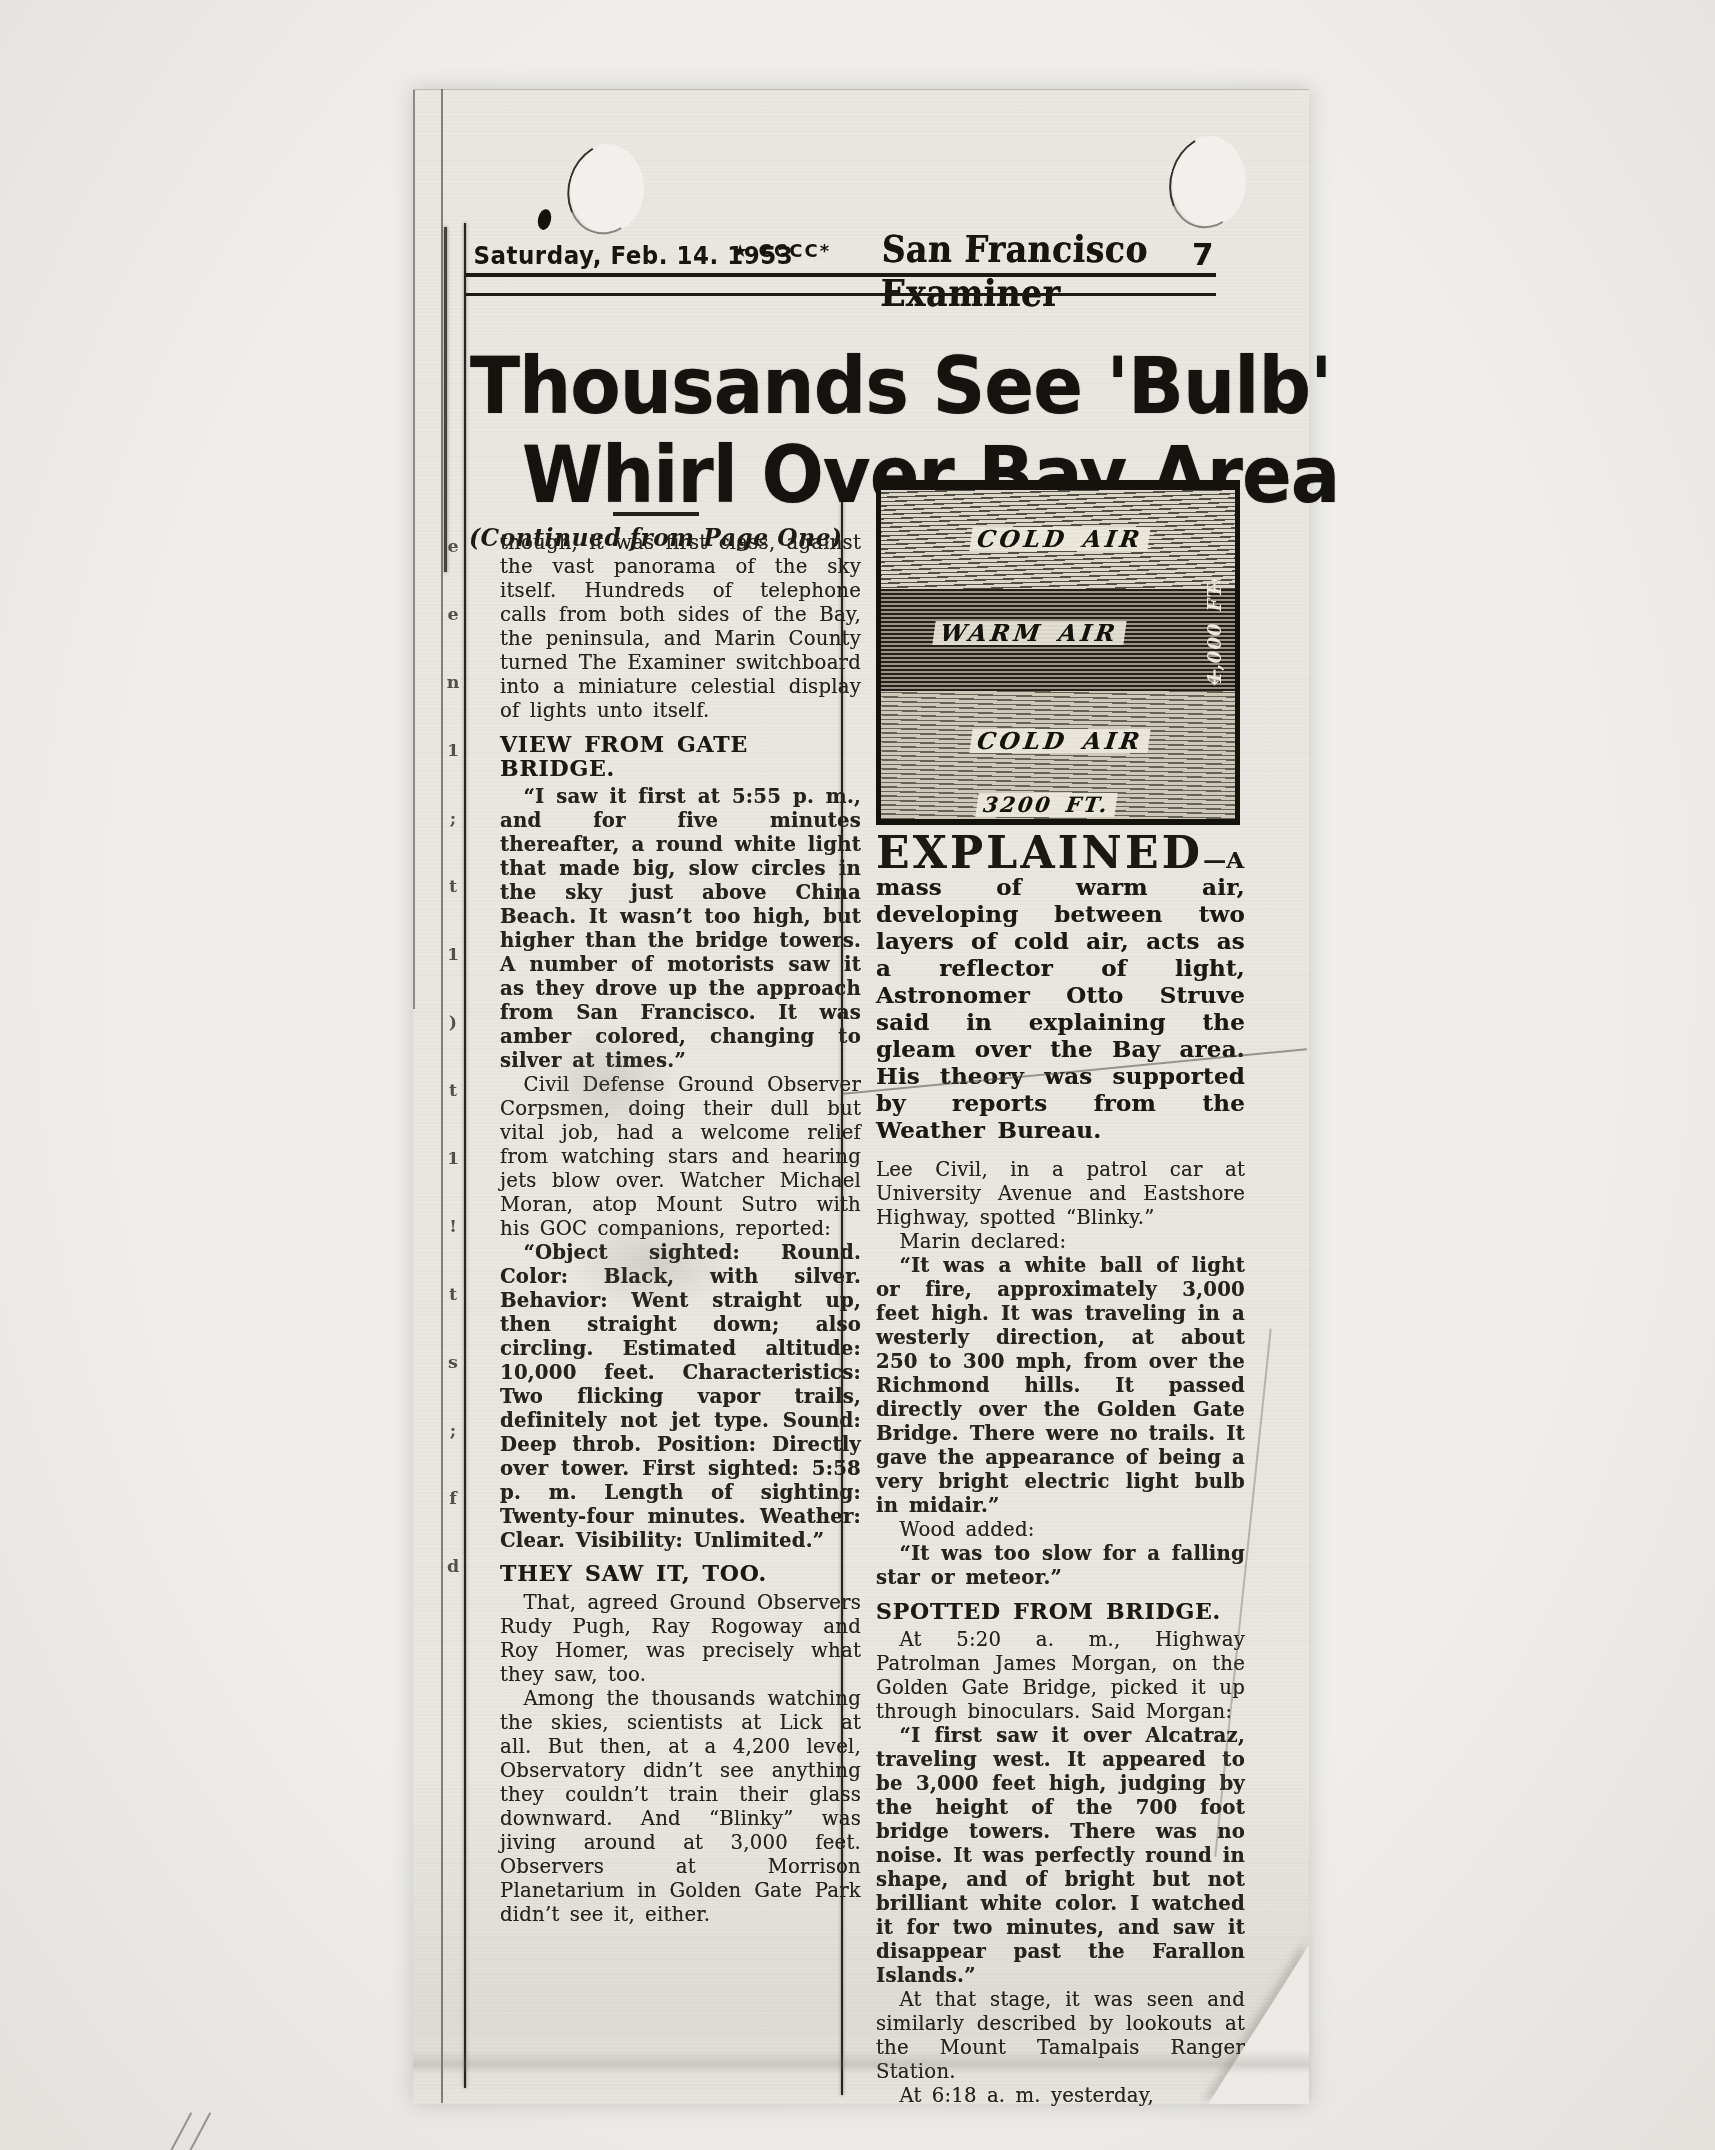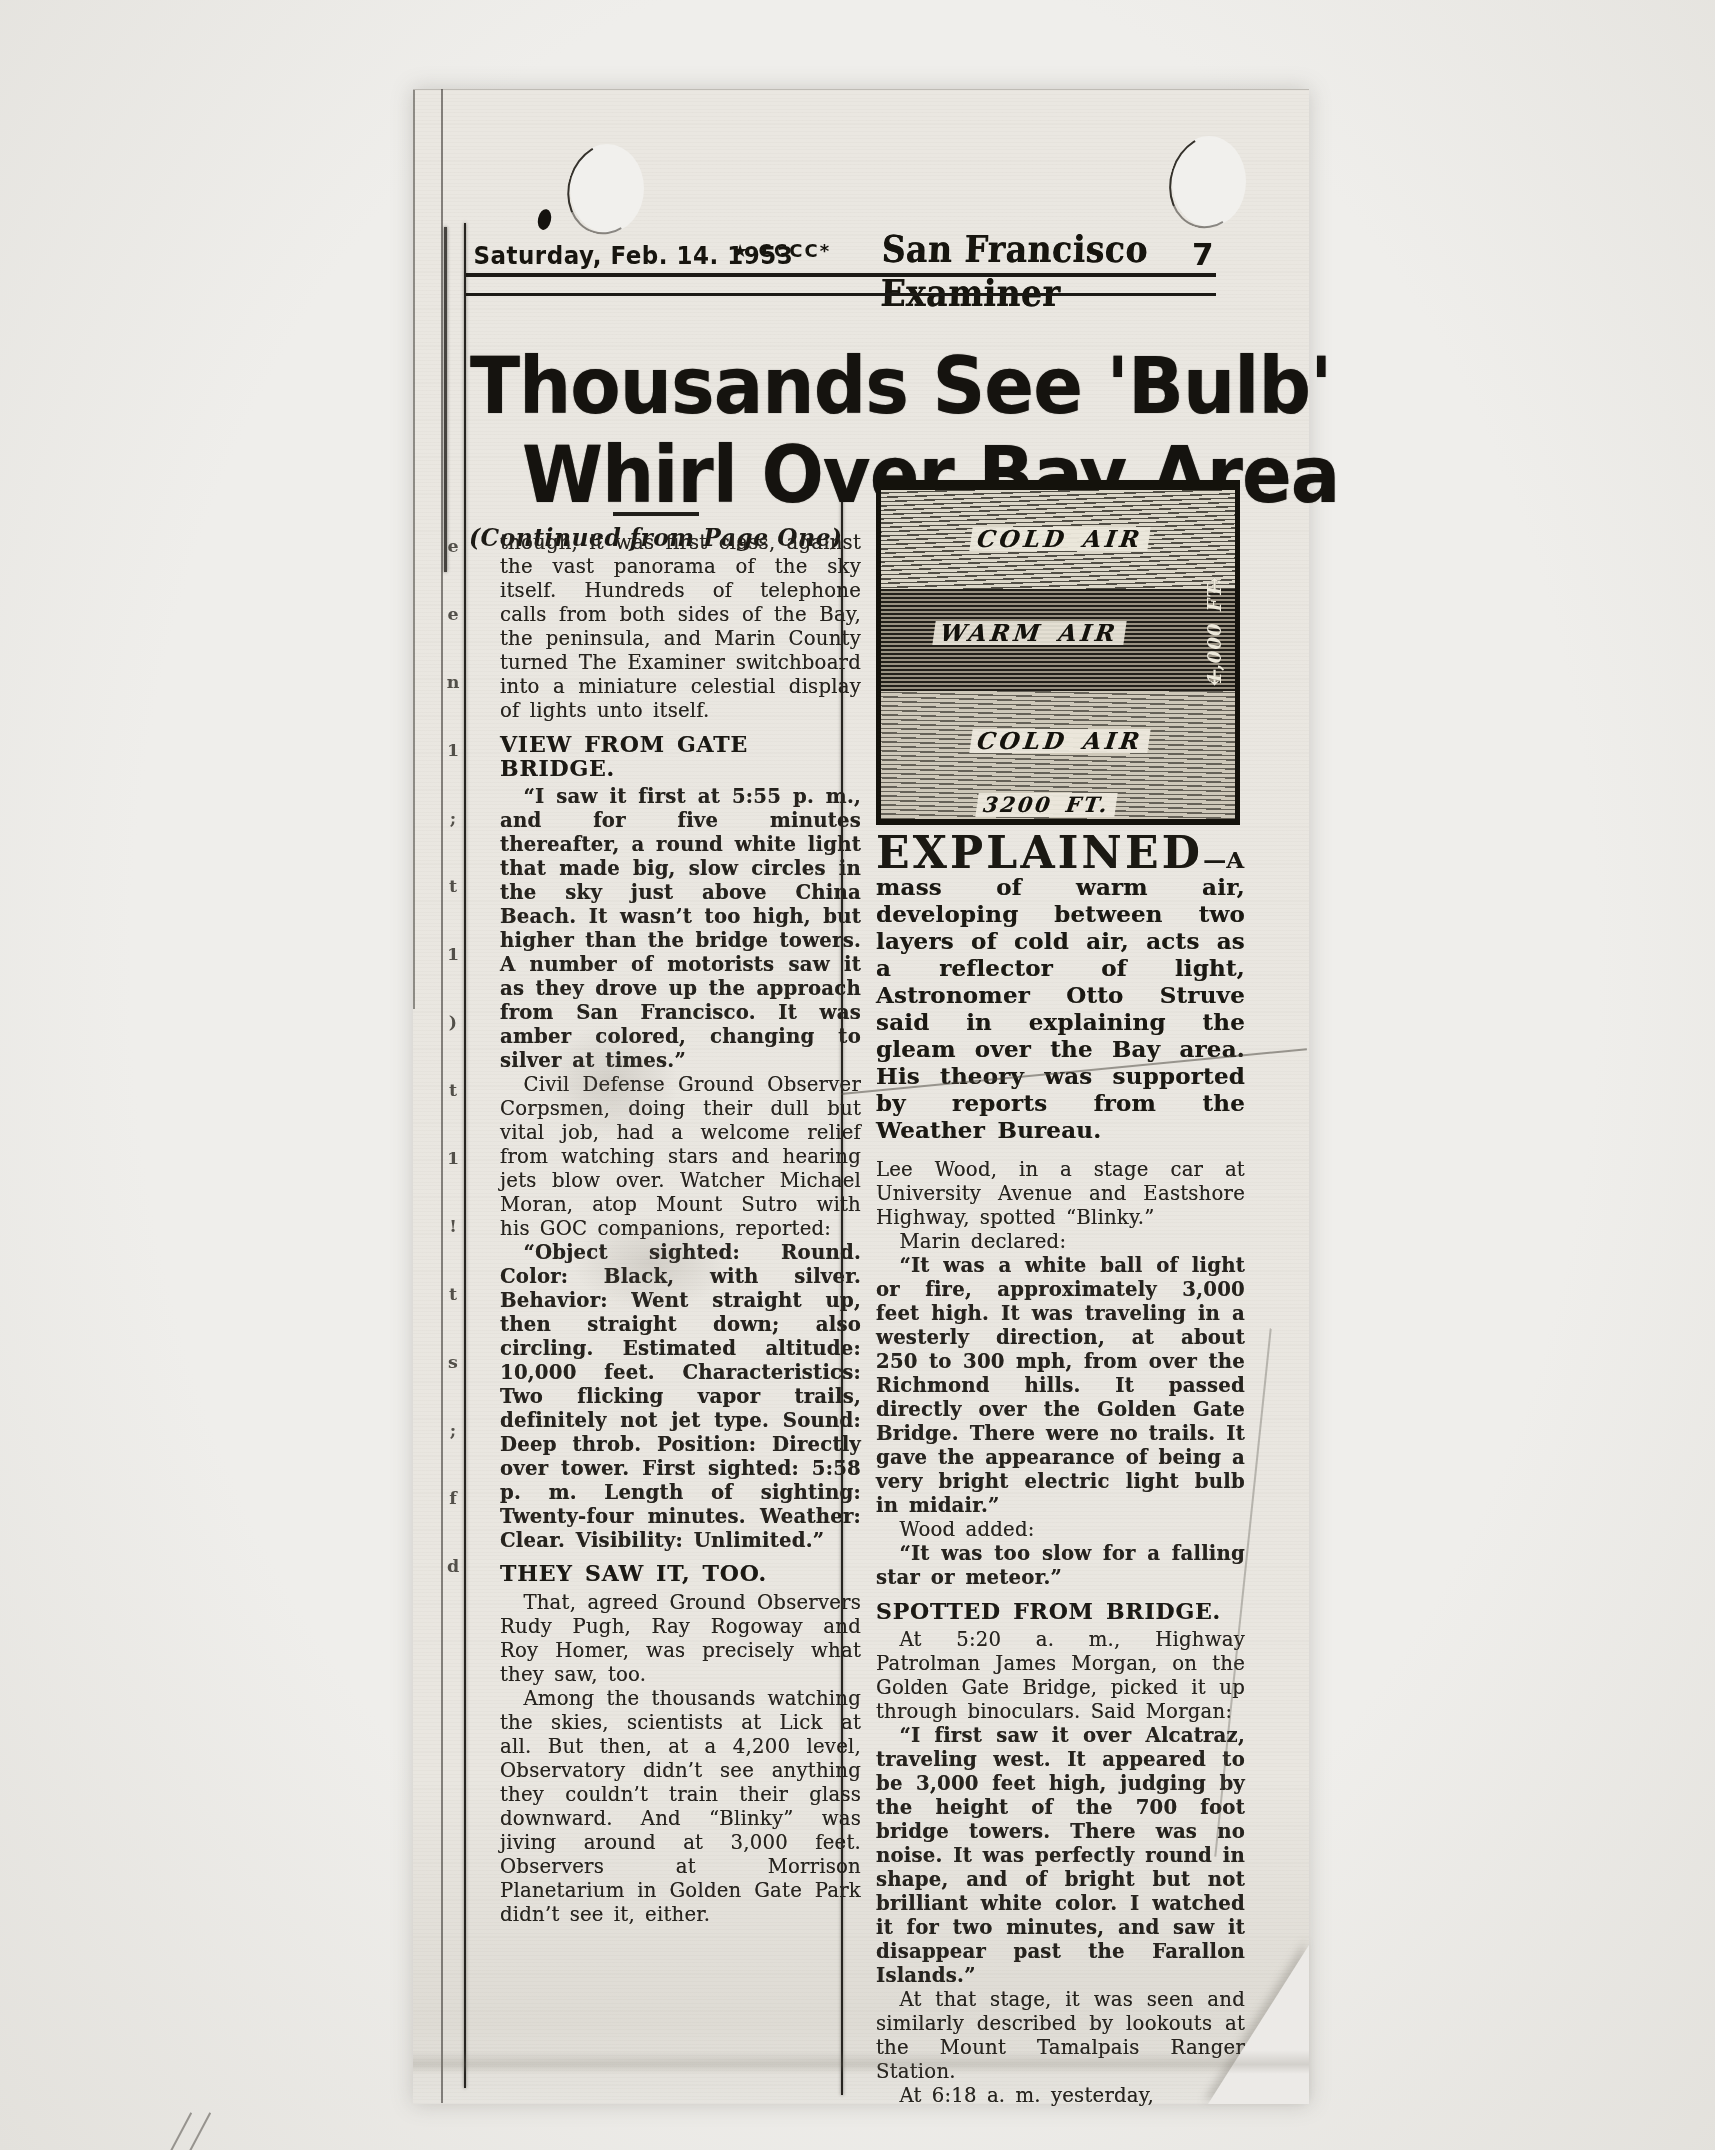--- a/index.html
+++ b/index.html
@@ -162,21 +162,21 @@
         </div>
         <div class="measure">
           <span class="arrow">↑</span>
           <span class="mtext">1,000 FT.</span>
           <span class="arrow">↓</span>
         </div>
       </div>
 
       <p class="caption"><span class="cap-lead">EXPLAINED</span><span>—A mass of warm air, developing between two layers of cold air, acts as a reflector of light, Astronomer Otto Struve said in explaining the gleam over the Bay area. His theory was supported by reports from the Weather Bureau.</span></p>
 
-      <p class="para noindent">Lee Wood, in a stage car at University Avenue and Eastshore Highway, spotted “Blinky.”</p>
+      <p class="para noindent">Lee Civil, in a patrol car at University Avenue and Eastshore Highway, spotted “Blinky.”</p>
       <p class="para">Marin declared:</p>
       <p class="para b">“It was a white ball of light or fire, approximately 3,000 feet high. It was traveling in a westerly direction, at about 250 to 300 mph, from over the Richmond hills. It passed directly over the Golden Gate Bridge. There were no trails. It gave the appearance of being a very bright electric light bulb in midair.”</p>
       <p class="para">Wood added:</p>
       <p class="para b">“It was too slow for a falling star or meteor.”</p>
       <h3 class="subhead">SPOTTED FROM BRIDGE.</h3>
       <p class="para">At 5:20 a. m., Highway Patrolman James Morgan, on the Golden Gate Bridge, picked it up through binoculars. Said Morgan:</p>
       <p class="para b">“I first saw it over Alcatraz, traveling west. It appeared to be 3,000 feet high, judging by the height of the 700 foot bridge towers. There was no noise. It was perfectly round in shape, and of bright but not brilliant white color. I watched it for two minutes, and saw it disappear past the Farallon Islands.”</p>
       <p class="para">At that stage, it was seen and similarly described by lookouts at the Mount Tamalpais Ranger Station.</p>
       <p class="para">At 6:18 a. m. yesterday,</p>
     </div>

